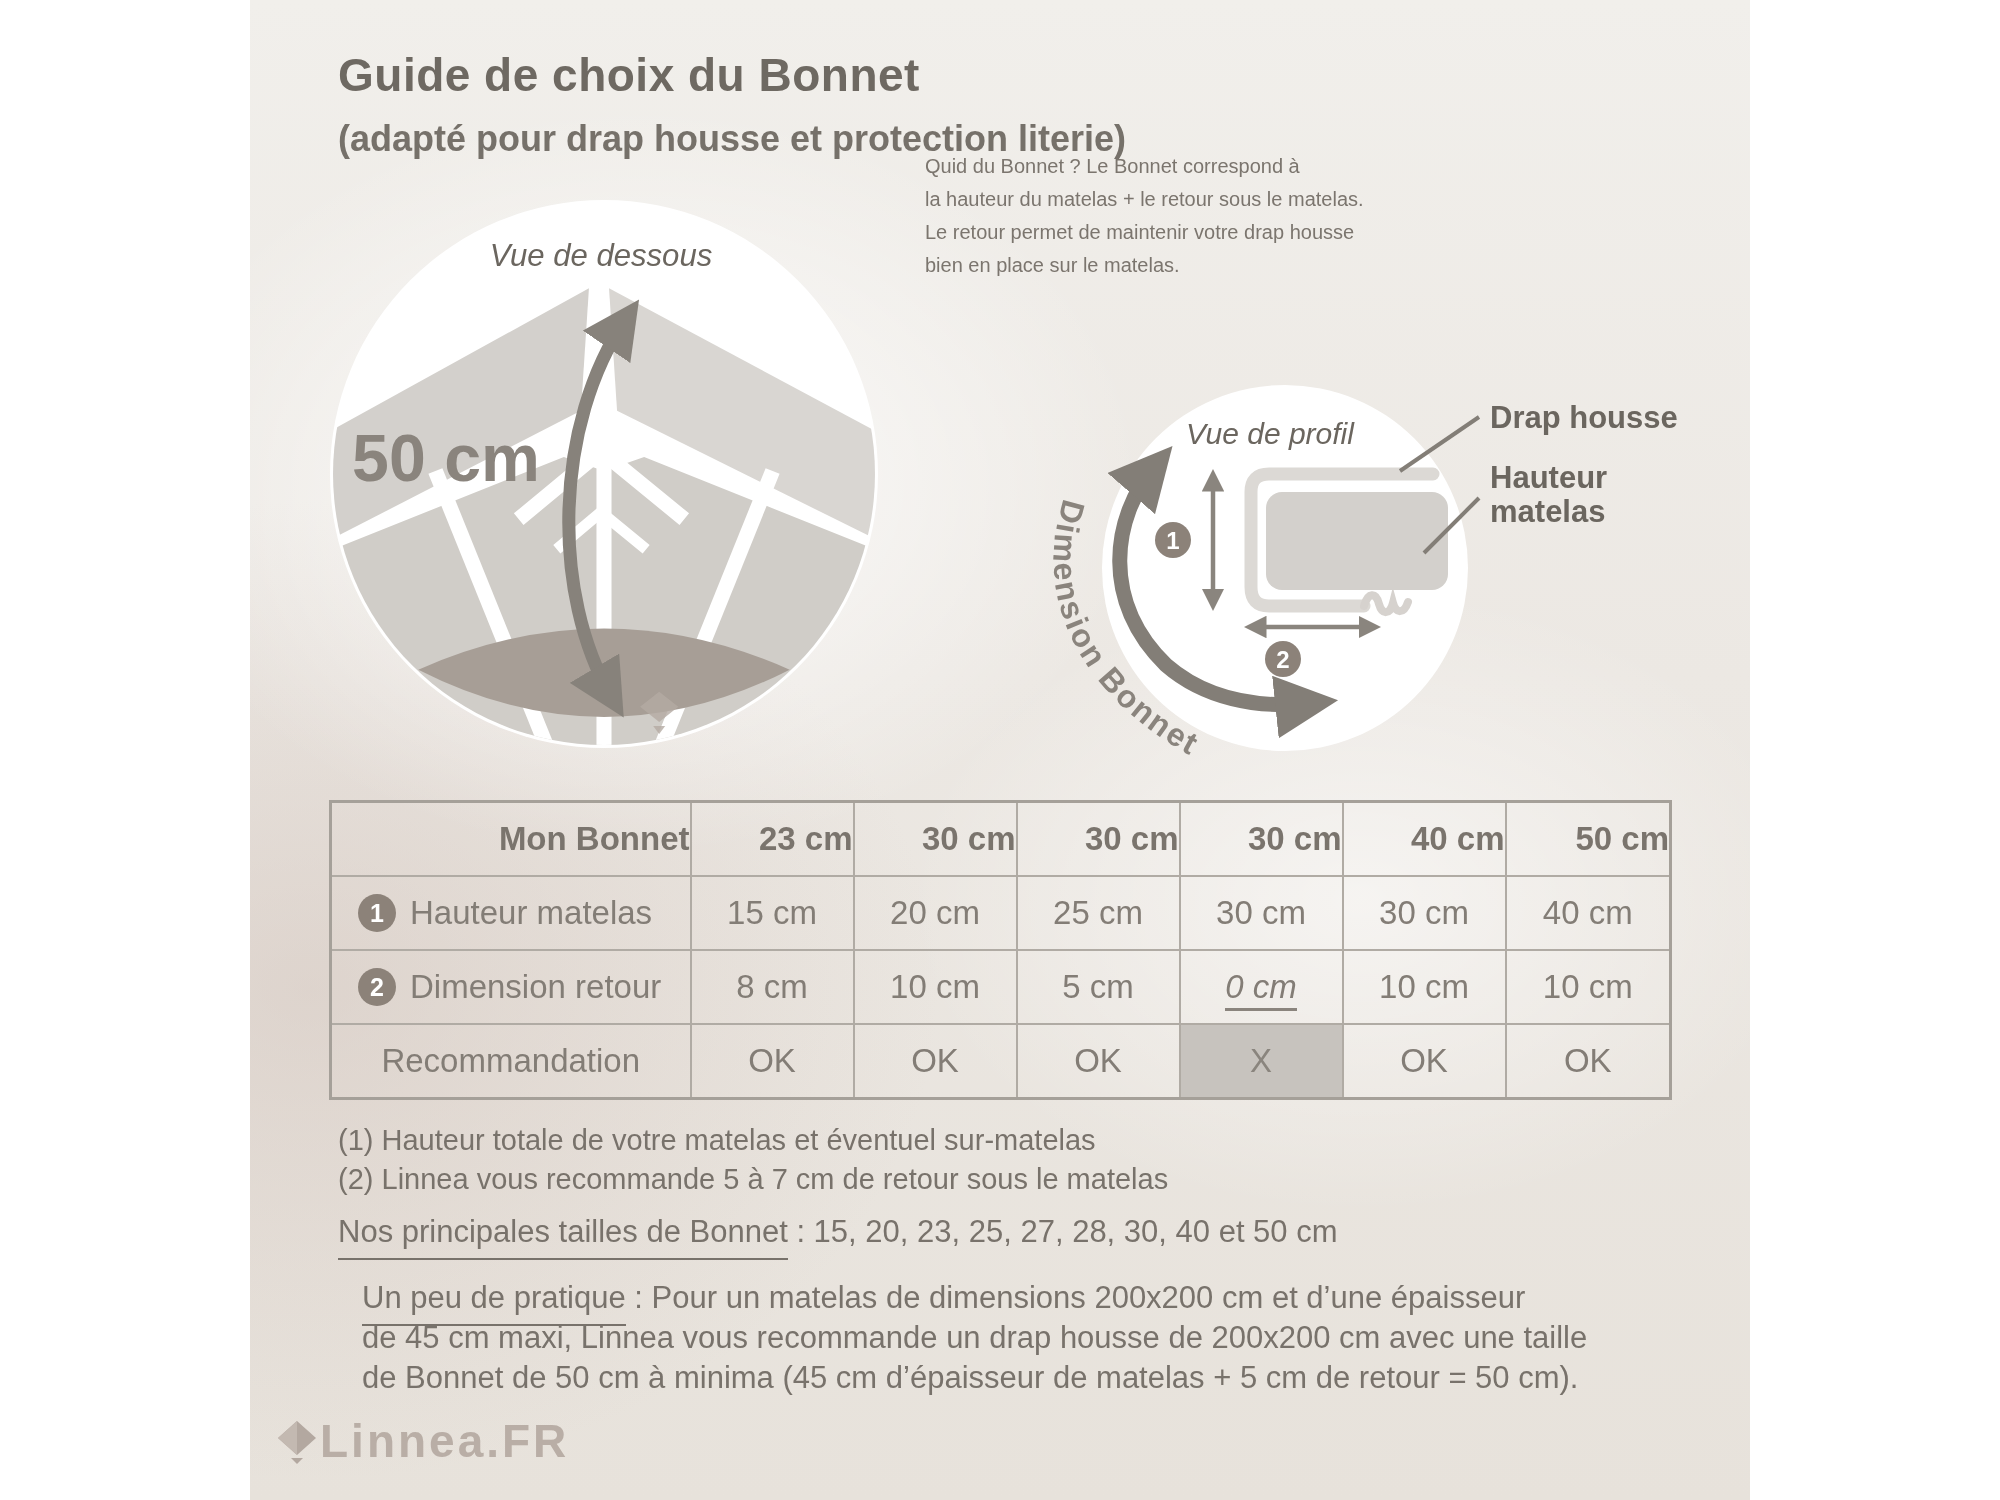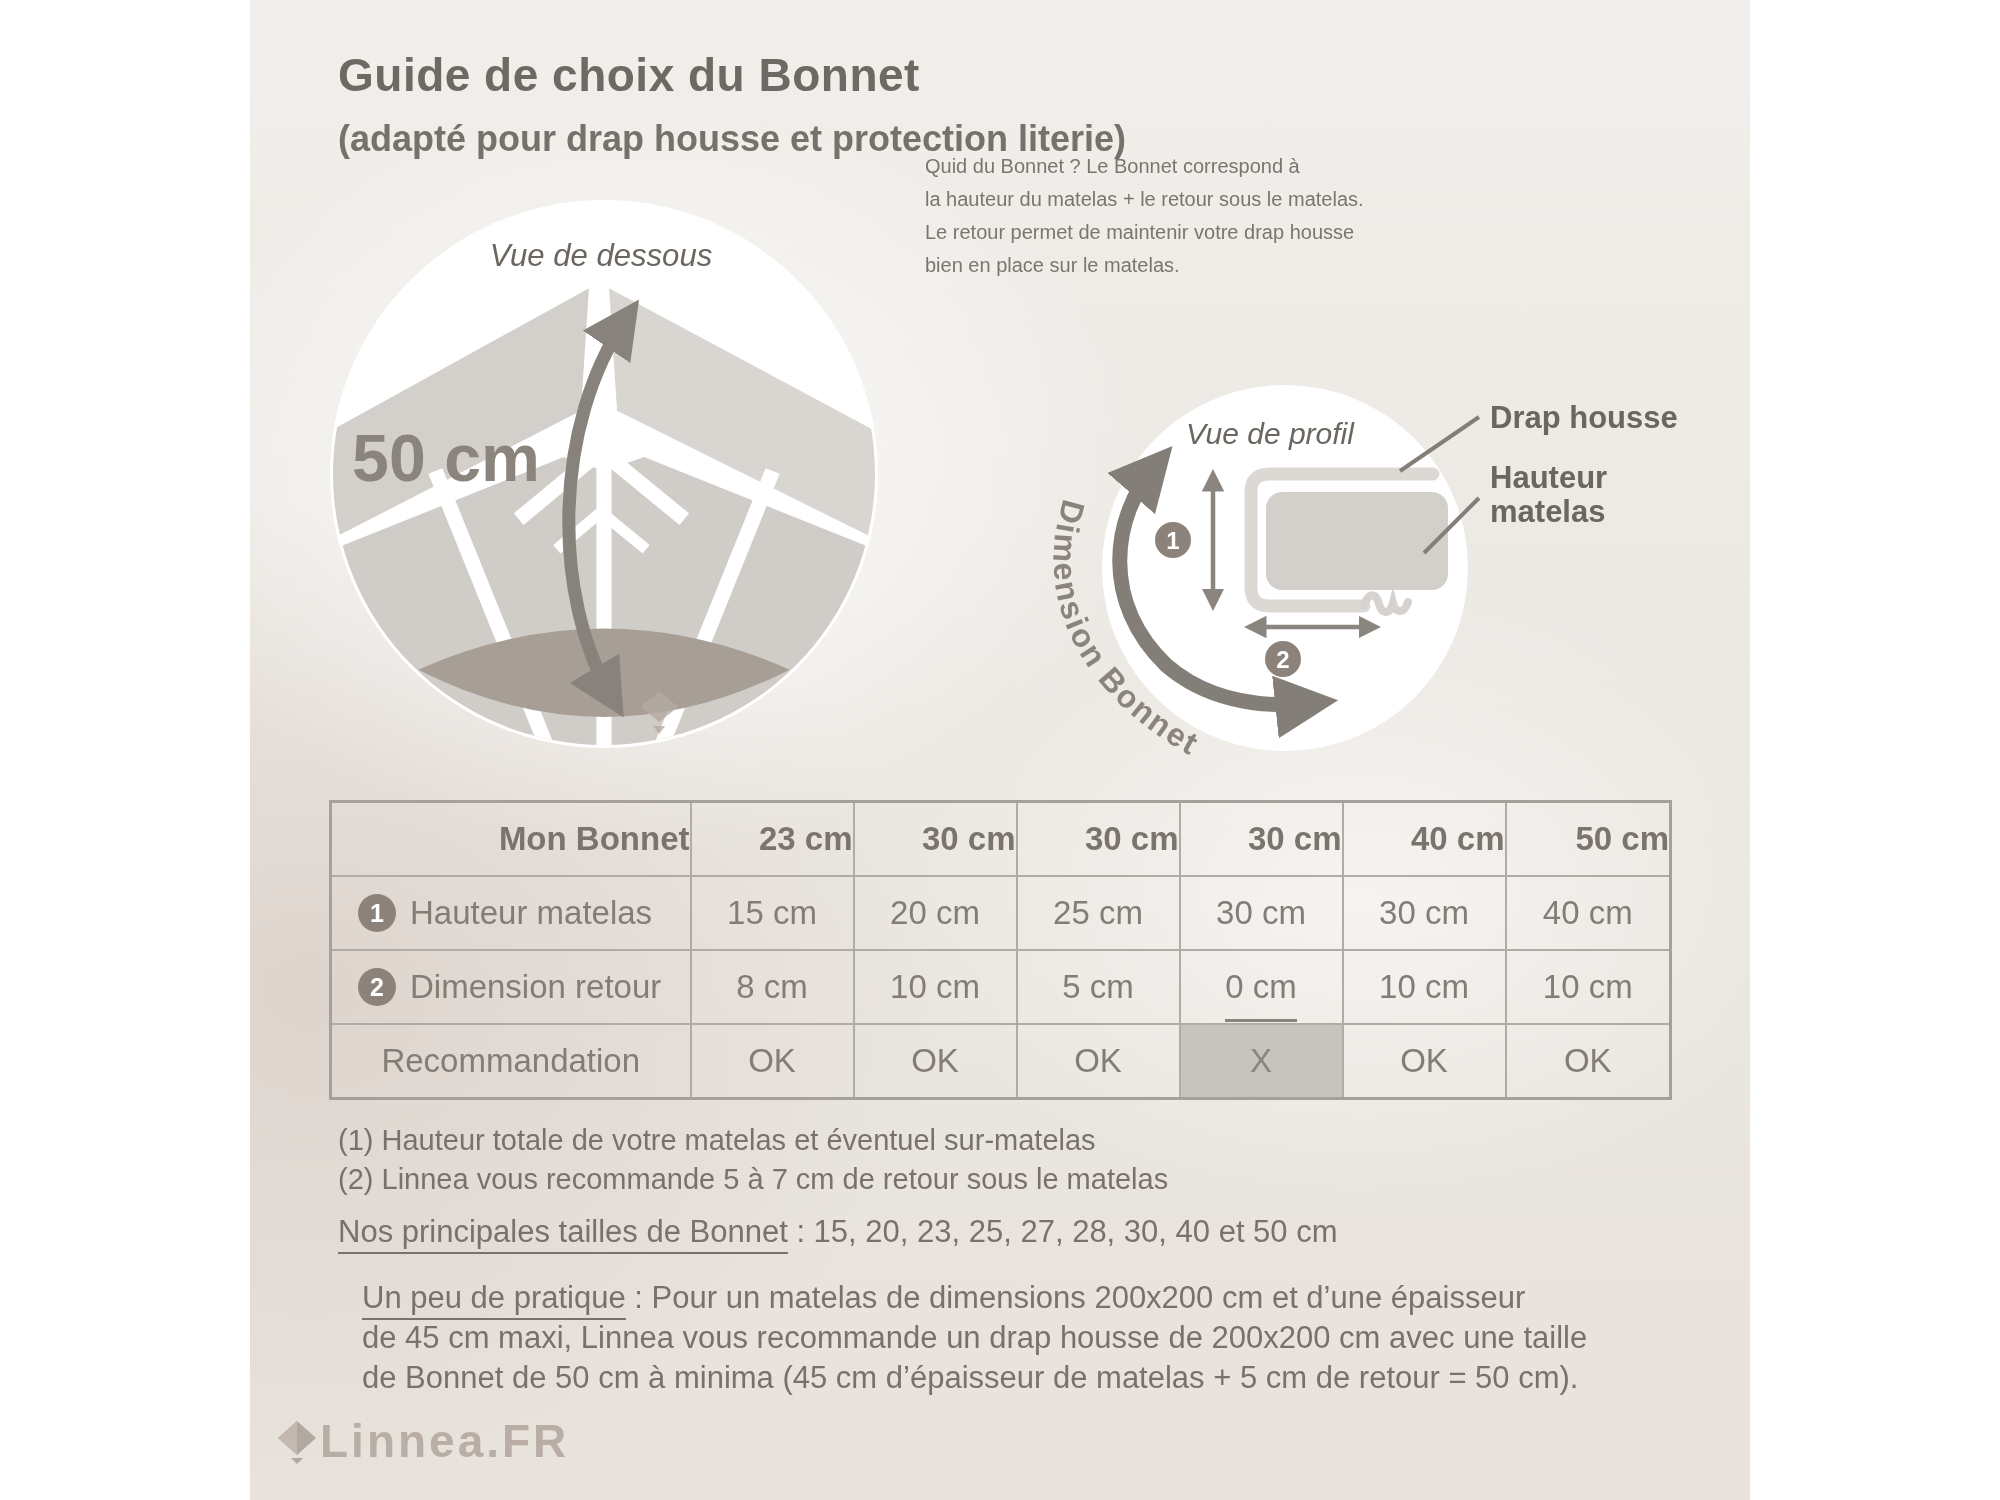--- a/index.html
+++ b/index.html
@@ -46,36 +46,36 @@
   }
   tr.hdr td{font-weight:bold;color:#7a746d;text-align:right;}
   td.lbl{text-align:left;padding-left:58px;}
   td.lbl-badge{text-align:left;}
   .cellflex{display:flex;align-items:center;height:100%;padding-left:26px;gap:14px;}
   .badge{
     display:inline-flex;align-items:center;justify-content:center;
     width:38px;height:38px;border-radius:50%;
     background:#8c8279;color:#ffffff;font-size:25px;font-weight:bold;flex:0 0 auto;
   }
-  .ul{border-bottom:3px solid #8a847d;padding-bottom:14px;}
+  .ul{border-bottom:3px solid #8a847d;padding-bottom:3px;font-style:italic;}
   td.x-cell{background:#c7c3be;color:#8a857e;}
 
   .footnotes{
     position:absolute;left:88px;top:1121px;
     font-size:29px;line-height:39px;color:#78726b;
   }
   .sizes-line{
     position:absolute;left:88px;top:1214px;
     font-size:31px;color:#78726b;
   }
   .practice{
     position:absolute;left:88px;top:1278px;
     font-size:31px;line-height:40px;color:#78726b;margin-left:24px;
   }
-  .lead-ul{border-bottom:2px solid #78726b;padding-bottom:3px;}
+  .lead-ul{border-bottom:2px solid #78726b;padding-bottom:9px;}
   .logo{
     position:absolute;left:26px;top:1414px;display:flex;align-items:center;gap:2px;
     color:#b9aea6;
   }
   .logo-text{font-size:46px;font-weight:bold;letter-spacing:3px;}
 </style>
 </head>
 <body>
 
 <div class="canvas">

